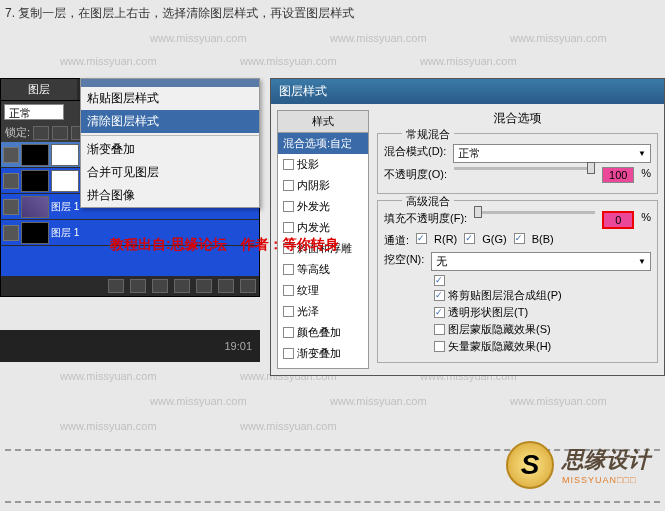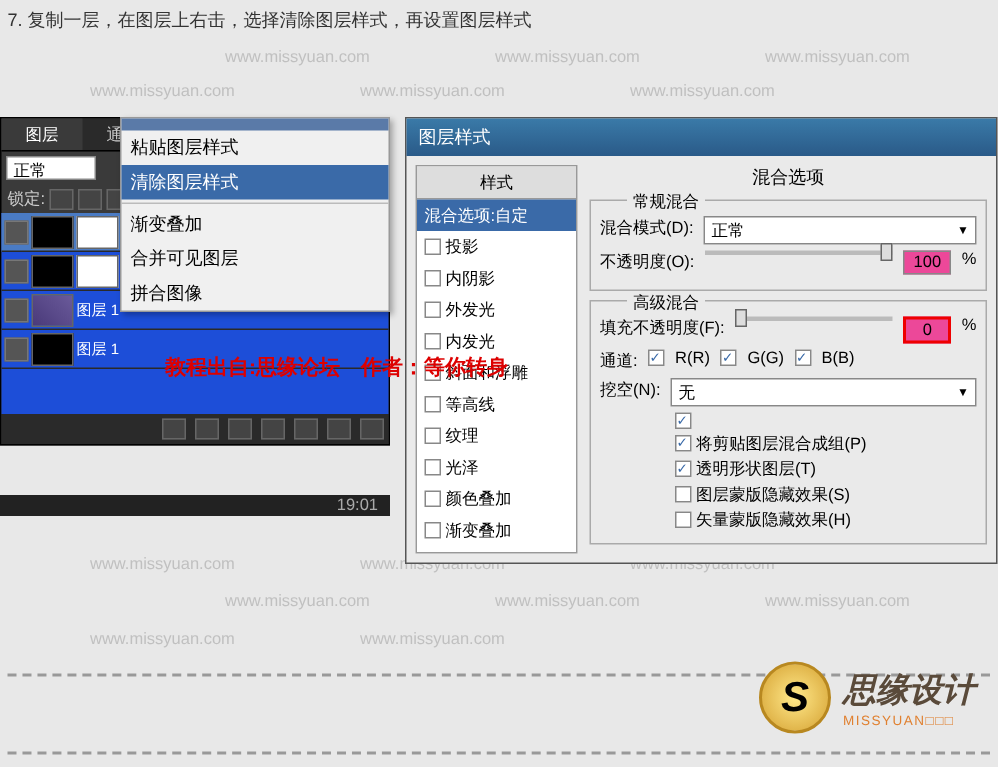--- a/index.html
+++ b/index.html
@@ -1,46 +1,46 @@
 <!DOCTYPE html>
 <html><head>
 <meta charset="utf-8">
 <style>
 *{box-sizing:border-box;margin:0;padding:0;font-family:"Microsoft YaHei",SimSun,sans-serif;font-size:11px}
 body{background:#e8e8e8;width:665px;height:511px;position:relative;overflow:hidden}
 .watermark{position:absolute;color:#c0c0c0;font-size:11px;pointer-events:none;z-index:0}
 .instruction{position:absolute;top:5px;left:5px;color:#333;font-size:12px;z-index:2}
 .layers-panel{position:absolute;top:78px;left:0;width:260px;background:#3a3a3a;border:1px solid #000;z-index:3}
 .panel-tabs{display:flex;background:#2a2a2a;border-bottom:1px solid #000}
-.panel-tab{padding:3px 16px;color:#ccc}
+.panel-tab{padding:3px 27px;color:#ccc}
 .panel-tab.active{background:#3a3a3a;color:#fff}
 .blend-row{display:flex;align-items:center;padding:3px;gap:4px}
 .blend-select{background:#fff;color:#000;padding:1px 4px;width:60px;height:16px;border:1px solid #888}
 .opacity-input{background:#fff;color:#000;width:40px;padding:1px;font-size:10px;height:14px;border:1px solid #888}
 .lock-row{display:flex;align-items:center;padding:2px 4px;color:#ccc;font-size:10px;gap:3px}
 .layer-list{background:#1d4ed8}
 .layer-item{display:flex;align-items:center;padding:2px;border-bottom:1px solid #2a2a2a;height:26px}
 .layer-item.selected{background:#4a7bc4}
 .eye-icon{width:16px;height:16px;background:#555;border:1px solid #777;margin-right:2px}
 .thumb{width:28px;height:22px;background:#000;border:1px solid #666;margin-right:2px}
 .thumb.purple{background:linear-gradient(45deg,#4a3a7a,#6a5a9a)}
 .mask{width:28px;height:22px;background:#fff;border:1px solid #666;margin-right:4px}
 .layer-name{color:#fff;font-size:10px}
 .panel-bottom{display:flex;background:#2a2a2a;padding:3px;gap:6px;justify-content:flex-end}
 .panel-btn{width:16px;height:14px;background:#444;border:1px solid #666}
-.taskbar{position:absolute;top:330px;left:0;width:260px;height:14px;background:#222;display:flex;align-items:center;justify-content:flex-end;padding:0 8px;color:#aaa;font-size:10px;z-index:3}
+.taskbar{position:absolute;top:330px;left:0;width:260px;height:32px;background:#222;display:flex;align-items:center;justify-content:flex-end;padding:0 8px;color:#aaa;font-size:10px;z-index:3}
 .ctx-menu{position:absolute;top:78px;left:80px;width:180px;background:#f0f0f0;border:1px solid #999;box-shadow:2px 2px 4px rgba(0,0,0,0.3);z-index:10}
 .ctx-top{height:8px;background:#5a7aa8}
 .ctx-item{padding:3px 6px;color:#000;font-size:12px}
 .ctx-item.hl{background:#3a6aa8;color:#fff}
 .ctx-sep{height:1px;background:#bbb;margin:2px 0}
 .dlg{position:absolute;top:78px;left:270px;width:395px;background:#eaeaea;border:1px solid #555;z-index:5}
 .dlg-title{background:linear-gradient(#3a7aa8,#2a5a88);color:#fff;padding:4px 8px;font-size:12px}
 .dlg-body{display:flex;padding:6px;gap:8px}
-.style-list{width:108px;border:1px solid #999;background:#fff}
+.style-list{width:92px;border:1px solid #999;background:#fff}
 .style-header{background:#ddd;padding:3px;text-align:center;border-bottom:1px solid #999}
 .style-item{padding:3px 5px;display:flex;align-items:center;gap:3px}
 .style-item.sel{background:#3a6aa8;color:#fff}
 .chk{width:11px;height:11px;border:1px solid #888;background:#fff;display:inline-block;flex-shrink:0}
 .chk.on::after{content:"✓";font-size:9px;color:#3a6aa8;display:block;line-height:9px}
 .opts{flex:1}
 .fieldset{border:1px solid #aaa;padding:6px;margin-bottom:6px;position:relative}
 .legend{position:absolute;top:-7px;left:24px;background:#eaeaea;padding:0 4px;font-size:11px}
 .opt-row{display:flex;align-items:flex-start;gap:7px;margin:4px 0;font-size:11px}
 .opt-label{text-align:right;flex-shrink:0}

